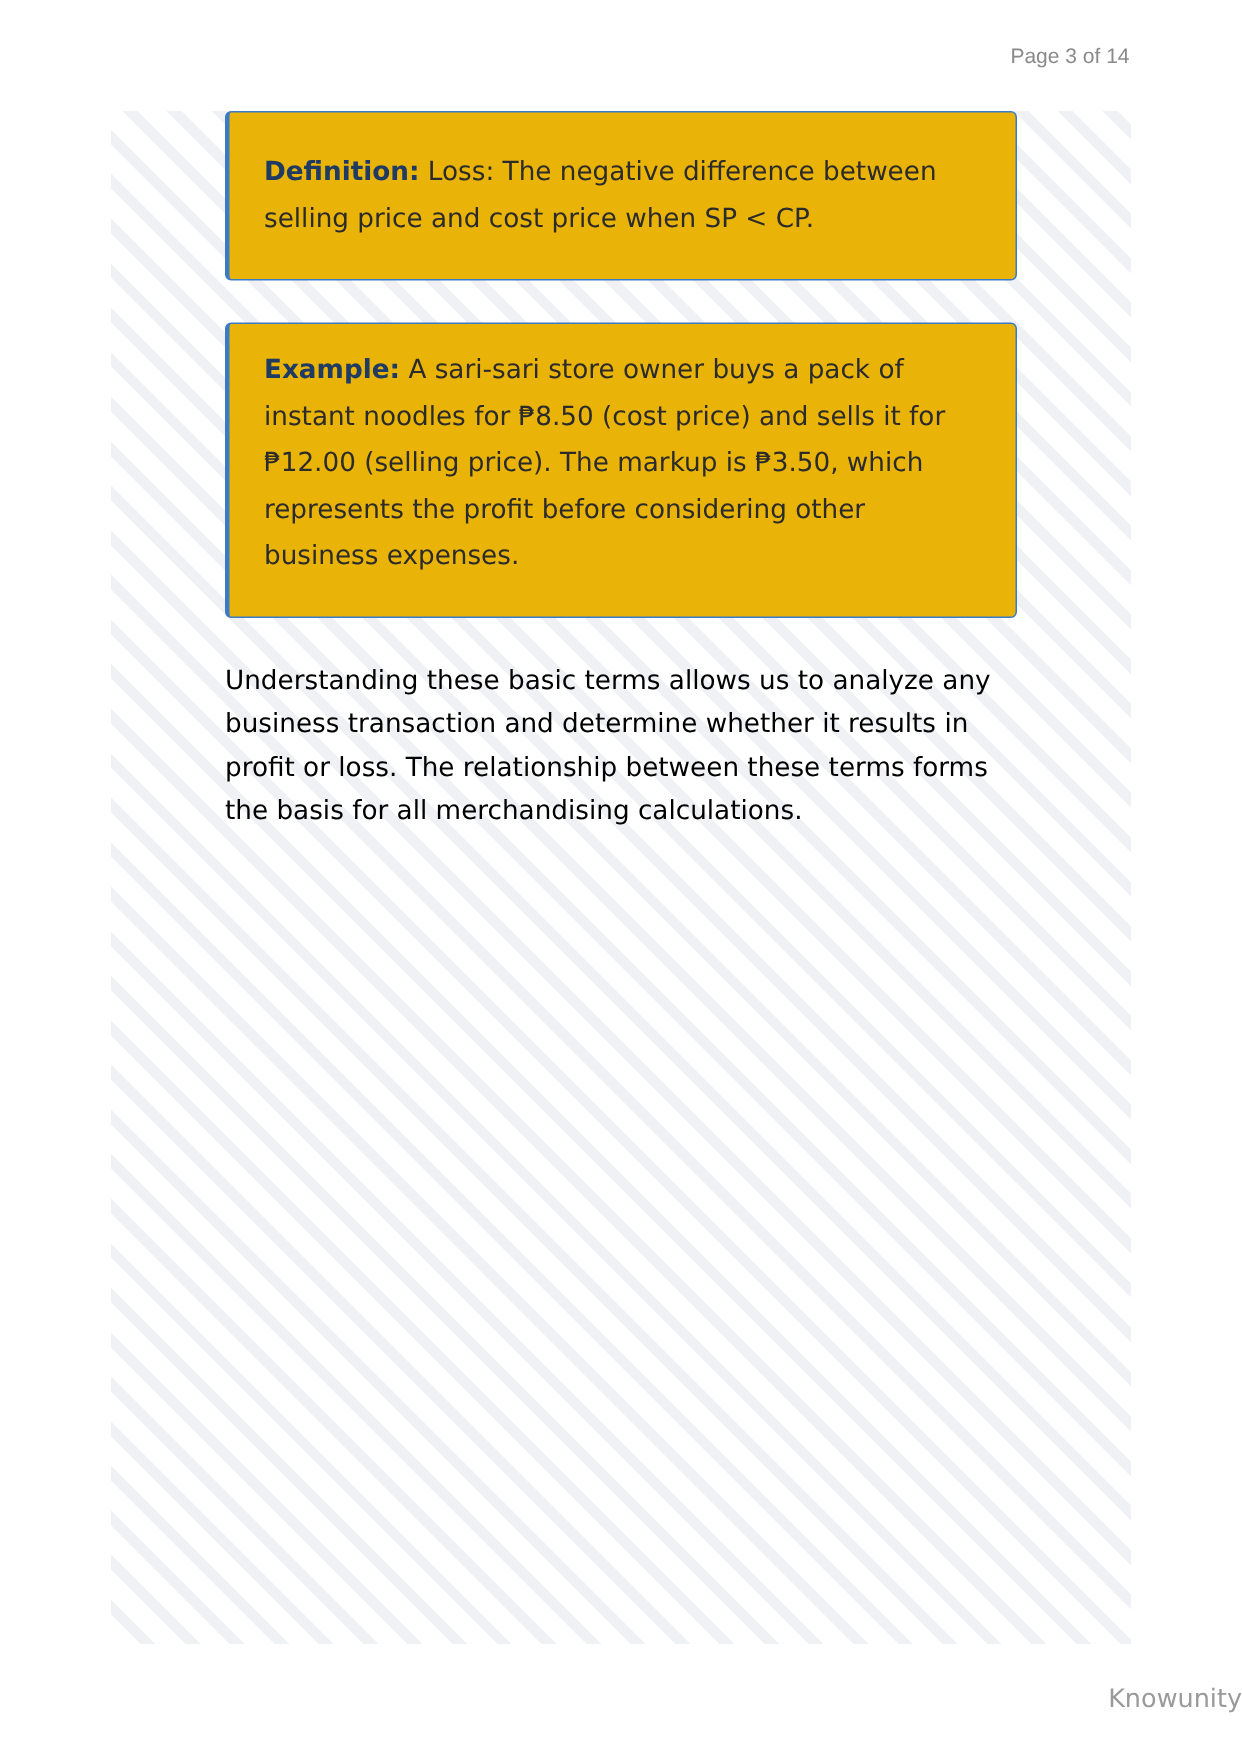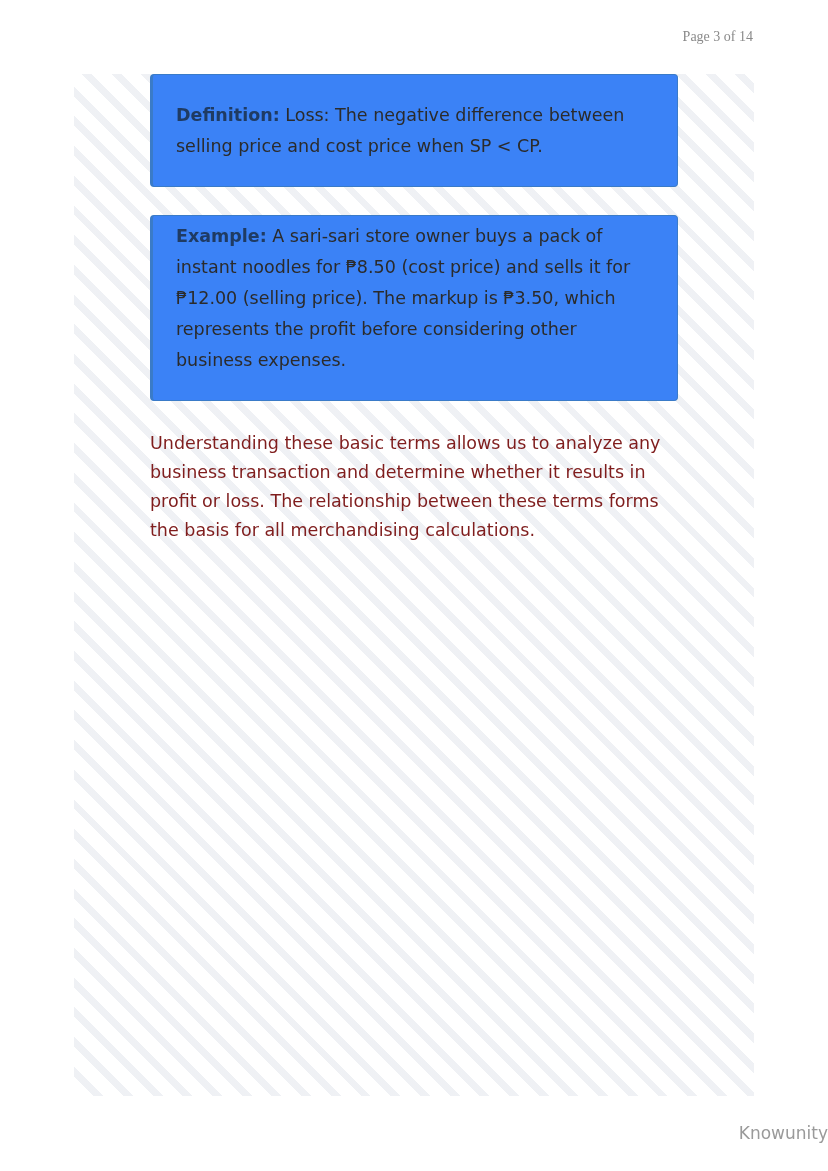--- a/index.html
+++ b/index.html
@@ -3,50 +3,50 @@
 <meta charset="utf-8">
 <style>
   html, body { margin: 0; padding: 0; }
   body {
     width: 828px; height: 1171px; position: relative; overflow: hidden;
     background: #ffffff;
     font-family: "DejaVu Sans", "Liberation Sans", sans-serif;
   }
   .page-number {
     position: absolute; top: 29px; right: 75px;
-    font-family: Liberation Serif, serif;
+    font-family: Liberation Sans, sans-serif;
     font-size: 14px; color: #8a8a8a;
   }
   .pattern {
     position: absolute; left: 74px; top: 74px; width: 680px; height: 1022px;
     background-image: repeating-linear-gradient(
       45deg,
       rgba(0,0,0,0) 0px,
       rgba(0,0,0,0) 14px,
       rgba(220,224,232,0.45) 14px,
       rgba(220,224,232,0.45) 21px
     );
   }
   .content {
     position: absolute; left: 150px; top: 74px; width: 528px;
   }
   .box {
-    background: #3b82f6;
+    background: #eab308;
     border: 1px solid #3a7bc8;
     border-left: 3px solid #3a7bc8;
     border-radius: 4px;
     padding: 25px 22px 24px 23px;
     font-size: 17.5px; line-height: 31px; color: #2b2b2b;
   }
   .box + .box { margin-top: 28px; }
-  .box.example { padding-top: 5px; padding-bottom: 24px; }
+  .box.example { padding-top: 16px; padding-bottom: 24px; }
   .box b { color: #1f3b63; font-weight: bold; }
   .para {
     margin-top: 28px;
-    font-size: 17.5px; line-height: 29px; color: #7f1d1d;
+    font-size: 17.5px; line-height: 29px; color: #000000;
     background: transparent;
   }
   .footer {
     position: absolute; left: 0; right: 0; top: 1123px;
     text-align: right; font-size: 17px; color: #9a9a9a;
   }
 </style>
 </head>
 <body>
 

